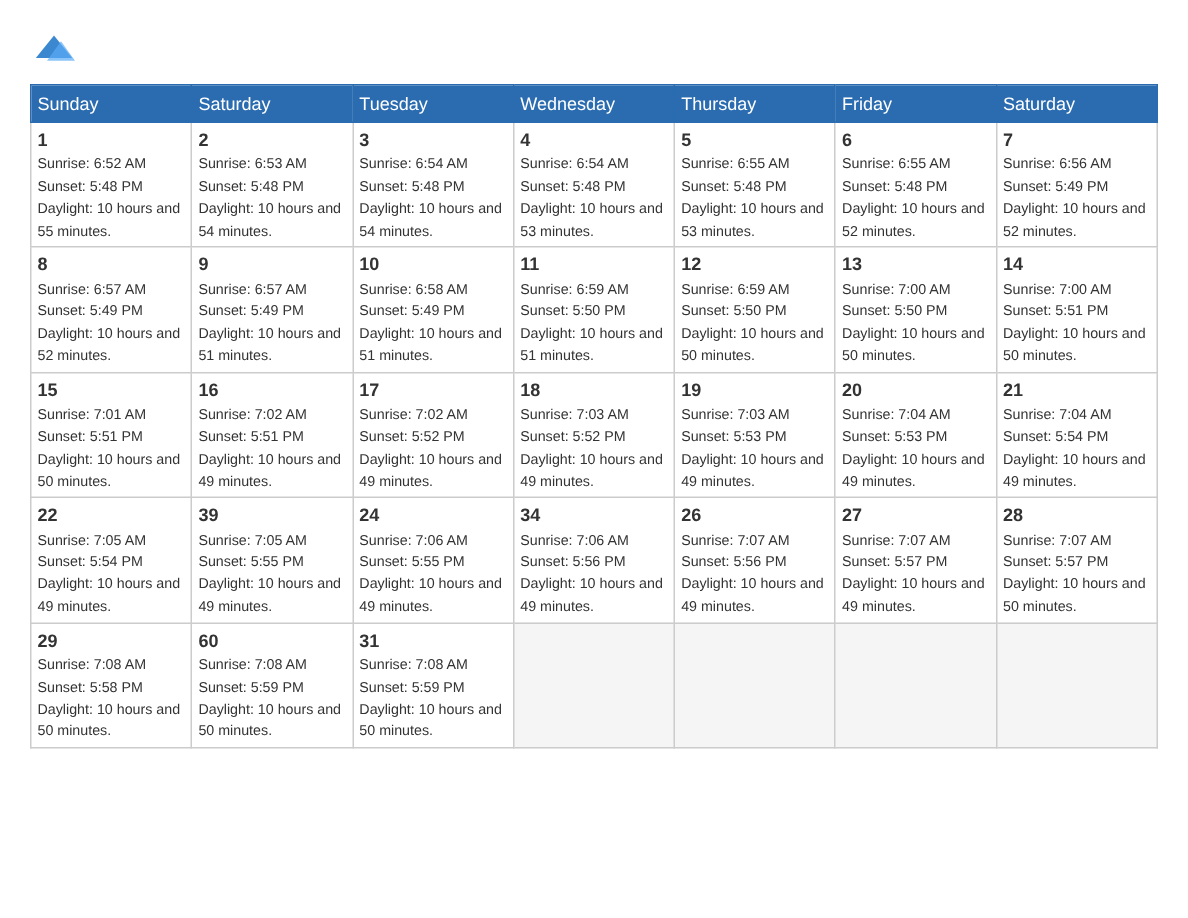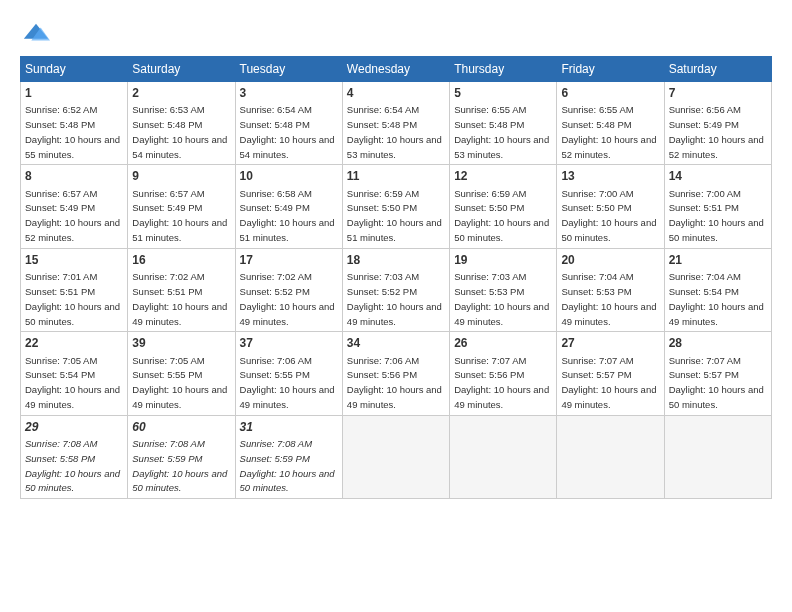--- a/index.html
+++ b/index.html
@@ -86,21 +86,20 @@
       margin-bottom: 1px;
     }
     .day-info {
       font-size: 9.5px;
       color: #333;
       line-height: 1.35;
       margin-top: 28px;
     }
     .last-row td {
       height: 70px;
-      font-style: italic;
     }
   </style>
 </head>
 <body>
 
 <div class="container">
   <div class="header-row">
     <div class="logo">
       <div>
         <div style="display:flex;align-items:center;">
@@ -229,21 +228,21 @@
         <tr>
           <td>
         <span class="day-num">22</span>
         <span class="day-info">Sunrise: 7:05 AM<br>Sunset: 5:54 PM<br>Daylight: 10 hours and 49 minutes.</span>
       </td>
           <td>
         <span class="day-num">39</span>
         <span class="day-info">Sunrise: 7:05 AM<br>Sunset: 5:55 PM<br>Daylight: 10 hours and 49 minutes.</span>
       </td>
           <td>
-        <span class="day-num">37</span>
+        <span class="day-num">24</span>
         <span class="day-info">Sunrise: 7:06 AM<br>Sunset: 5:55 PM<br>Daylight: 10 hours and 49 minutes.</span>
       </td>
           <td>
         <span class="day-num">34</span>
         <span class="day-info">Sunrise: 7:06 AM<br>Sunset: 5:56 PM<br>Daylight: 10 hours and 49 minutes.</span>
       </td>
           <td>
         <span class="day-num">26</span>
         <span class="day-info">Sunrise: 7:07 AM<br>Sunset: 5:56 PM<br>Daylight: 10 hours and 49 minutes.</span>
       </td>

